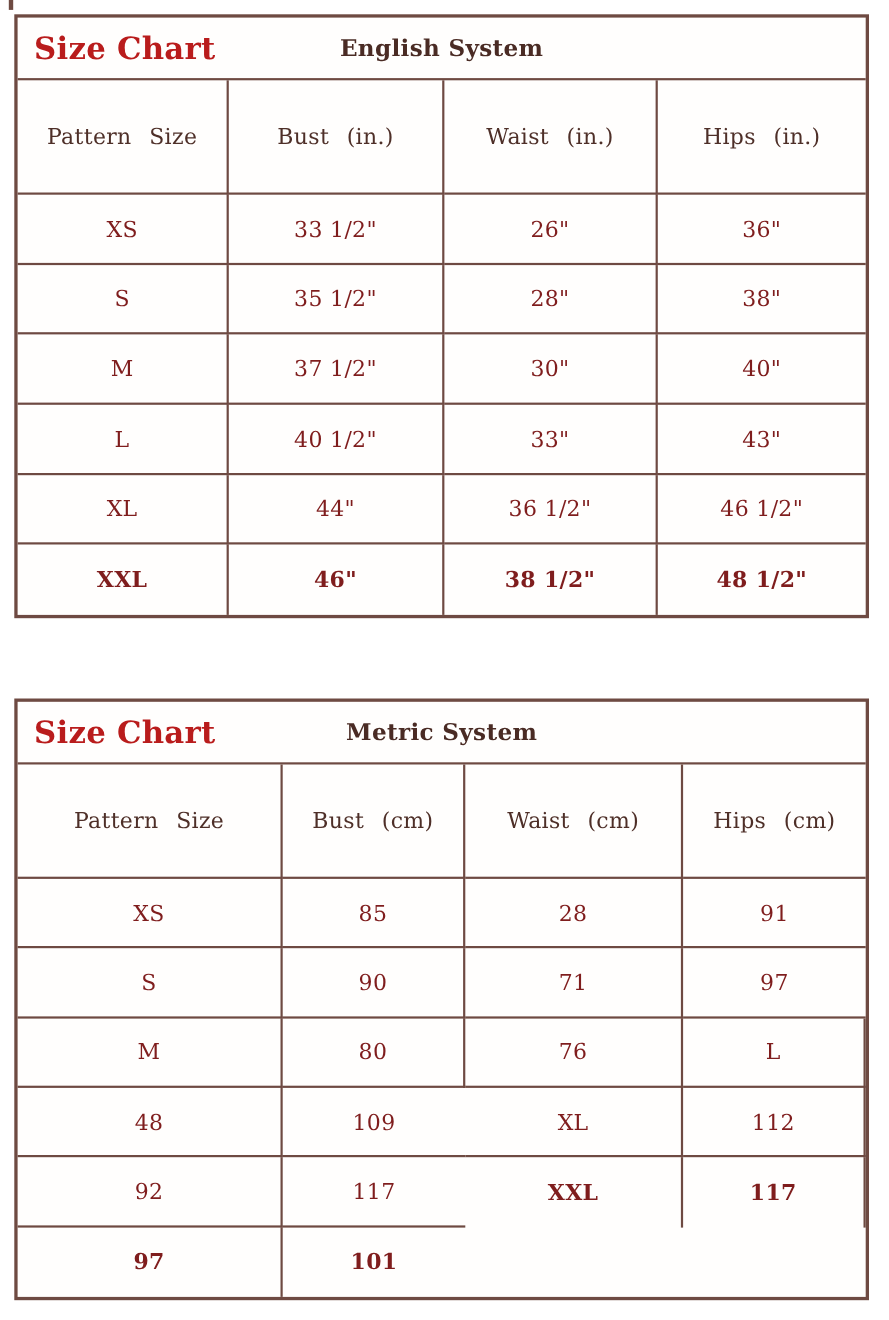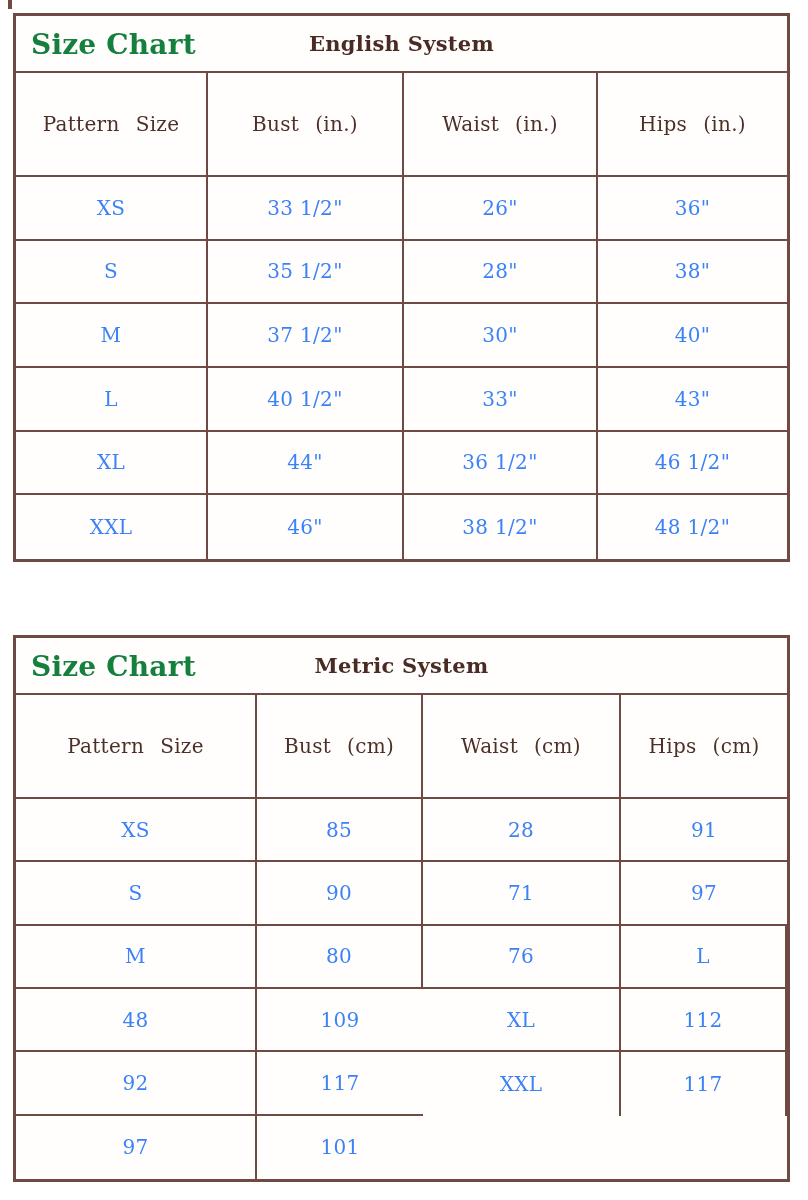--- a/index.html
+++ b/index.html
@@ -50,42 +50,42 @@
     align-items: center;
     justify-content: center;
   }
   .table-title {
     position: absolute;
     left: 15px;
     top: 50%;
     transform: translateY(-50%);
     font-size: 28px;
     font-weight: bold;
-    color: #15803d;
+    color: #b91c1c;
     letter-spacing: 0.2px;
     white-space: nowrap;
   }
   .system-label {
     font-size: 21px;
     font-weight: bold;
     color: #4a2b24;
     letter-spacing: 0.3px;
   }
   .cell {
     border-right: 2px solid #6e4a42;
     border-bottom: 2px solid #6e4a42;
     display: flex;
     align-items: center;
     justify-content: center;
-    color: #3b82f6;
+    color: #7f1d1d;
     font-size: 20px;
     letter-spacing: 0.3px;
   }
   .cell.last-col { border-right: none; }
-  .cell.last-row { border-bottom: none; }
+  .cell.last-row { border-bottom: none; font-weight: bold; }
   .header-cell {
     flex-direction: row;
     gap: 16px;
     color: #4e2f28;
   }
   .header-cell span { display: block; line-height: 1.1; }
 </style>
 </head>
 <body>
 

